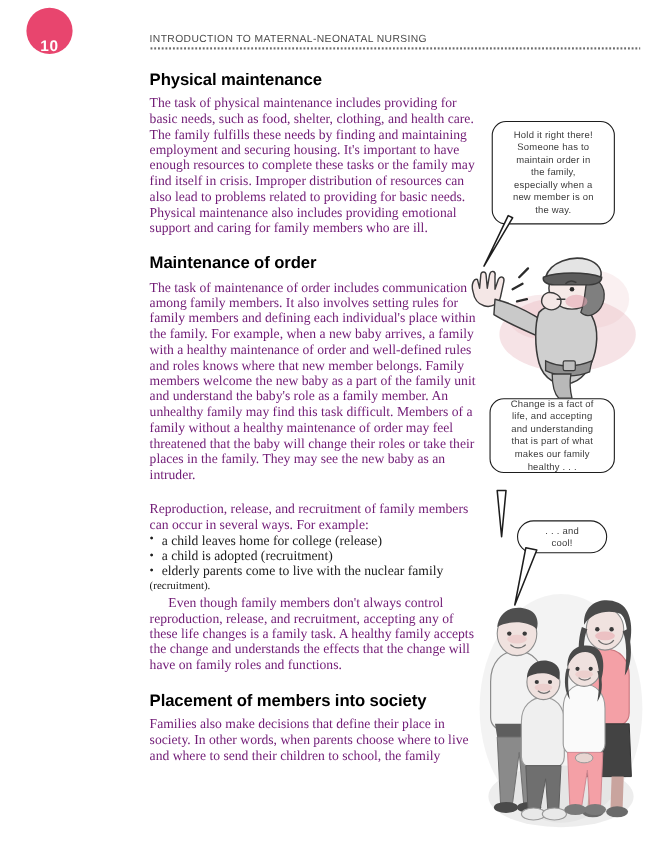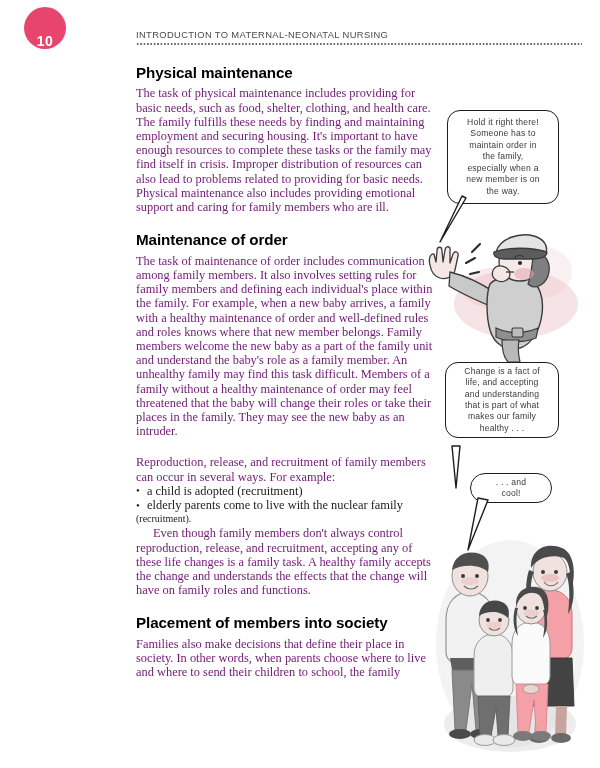--- a/index.html
+++ b/index.html
@@ -115,21 +115,21 @@
     color: #3a3a3a;
     text-align: center;
     display: flex;
     align-items: center;
     justify-content: center;
     padding: 7px 14px;
     z-index: 6;
     letter-spacing: 0.2px;
   }
   .bubble-1 { left: 447px; top: 110px; width: 112px; height: 94px; }
-  .bubble-2 { left: 445px; top: 362px; width: 114px; height: 76px; }
+  .bubble-2 { left: 445px; top: 362px; width: 114px; height: 68px; }
   .bubble-3 { left: 470px; top: 473px; width: 82px; height: 30px; border-radius: 17px; }
   .tail { position: absolute; z-index: 6; overflow: visible; }
   .tail-1 { left: 436px; top: 196px; width: 30px; height: 46px; }
   .tail-2 { left: 440px; top: 446px; width: 30px; height: 42px; }
   .tail-3 { left: 462px; top: 498px; width: 34px; height: 52px; }
 
   
   .illus { position: absolute; z-index: 3; }
   .officer { left: 420px; top: 222px; width: 178px; height: 140px; }
   .family  { left: 424px; top: 524px; width: 172px; height: 236px; }
@@ -156,20 +156,21 @@
     </div>
 
     <div class="section">
       <h2 class="section-title">Maintenance of order</h2>
       <p class="body">The task of maintenance of order includes communication among family members. It also involves setting rules for family members and defining each individual's place within the family. For example, when a new baby arrives, a family with a healthy maintenance of order and well-defined rules and roles knows where that new member belongs. Family members welcome the new baby as a part of the family unit and understand the baby's role as a family member. An unhealthy family may find this task difficult. Members of a family without a healthy maintenance of order may feel threatened that the baby will change their roles or take their places in the family. They may see the new baby as an intruder.</p>
     </div>
 
     <div class="section">
       <p class="body">Reproduction, release, and recruitment of family members can occur in several ways. For example:</p>
       <ul class="bullets">
+        <li>a child leaves home for college (release)</li>
         <li>a child is adopted (recruitment)</li>
         <li>elderly parents come to live with the nuclear family</li>
       </ul>
       <p class="hang">(recruitment).</p>
       <p class="body indent">Even though family members don't always control reproduction, release, and recruitment, accepting any of these life changes is a family task. A healthy family accepts the change and understands the effects that the change will have on family roles and functions.</p>
     </div>
 
     <div class="section">
       <h2 class="section-title">Placement of members into society</h2>
       <p class="body">Families also make decisions that define their place in society. In other words, when parents choose where to live and where to send their children to school, the family</p>

